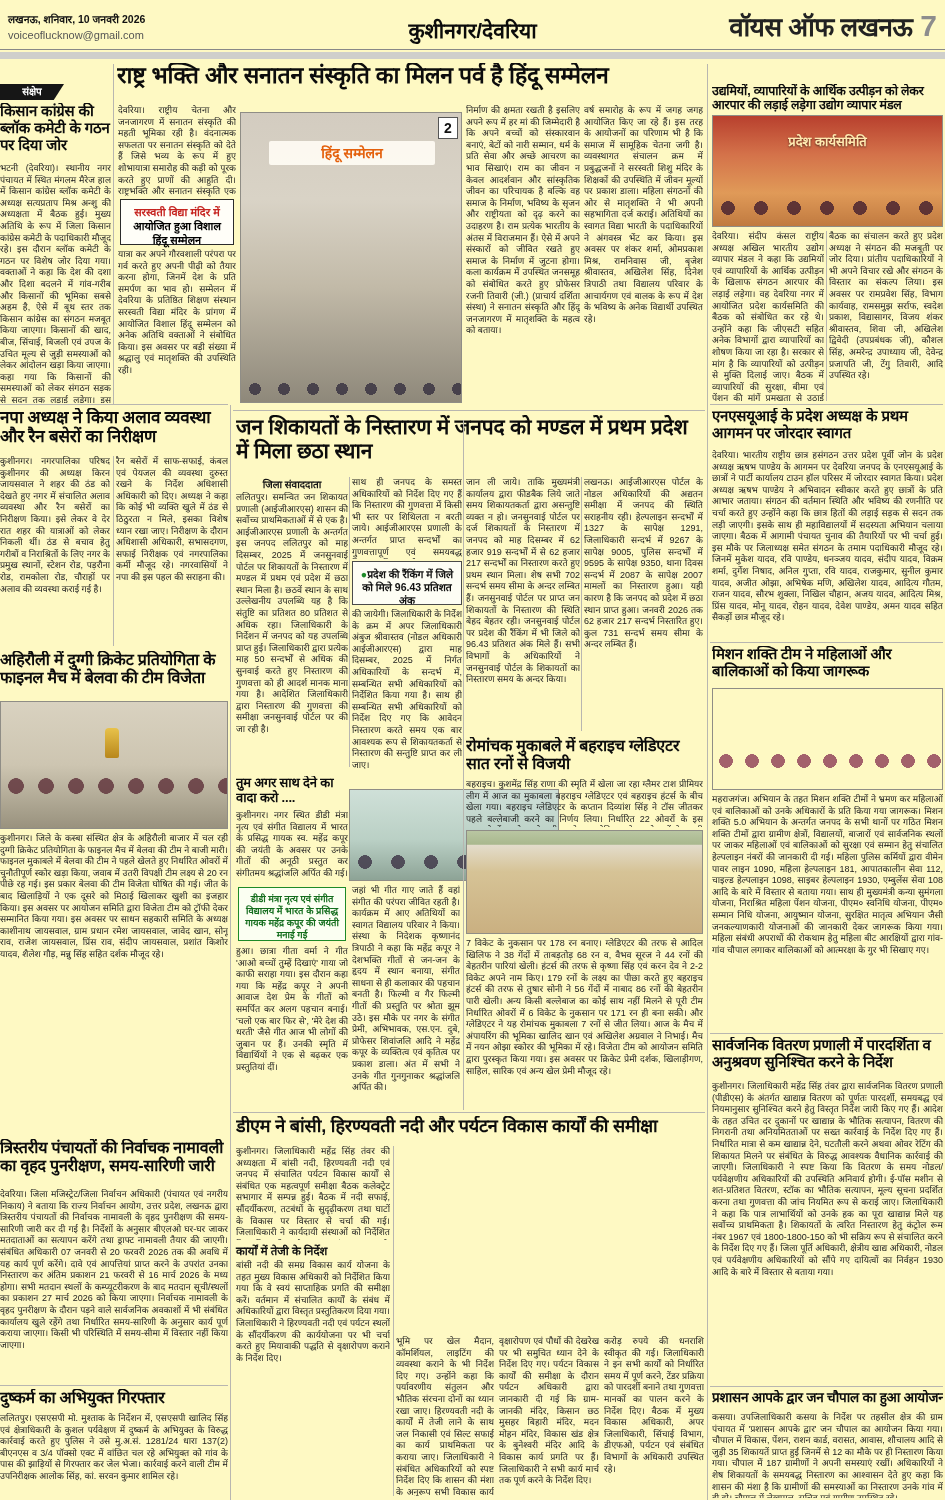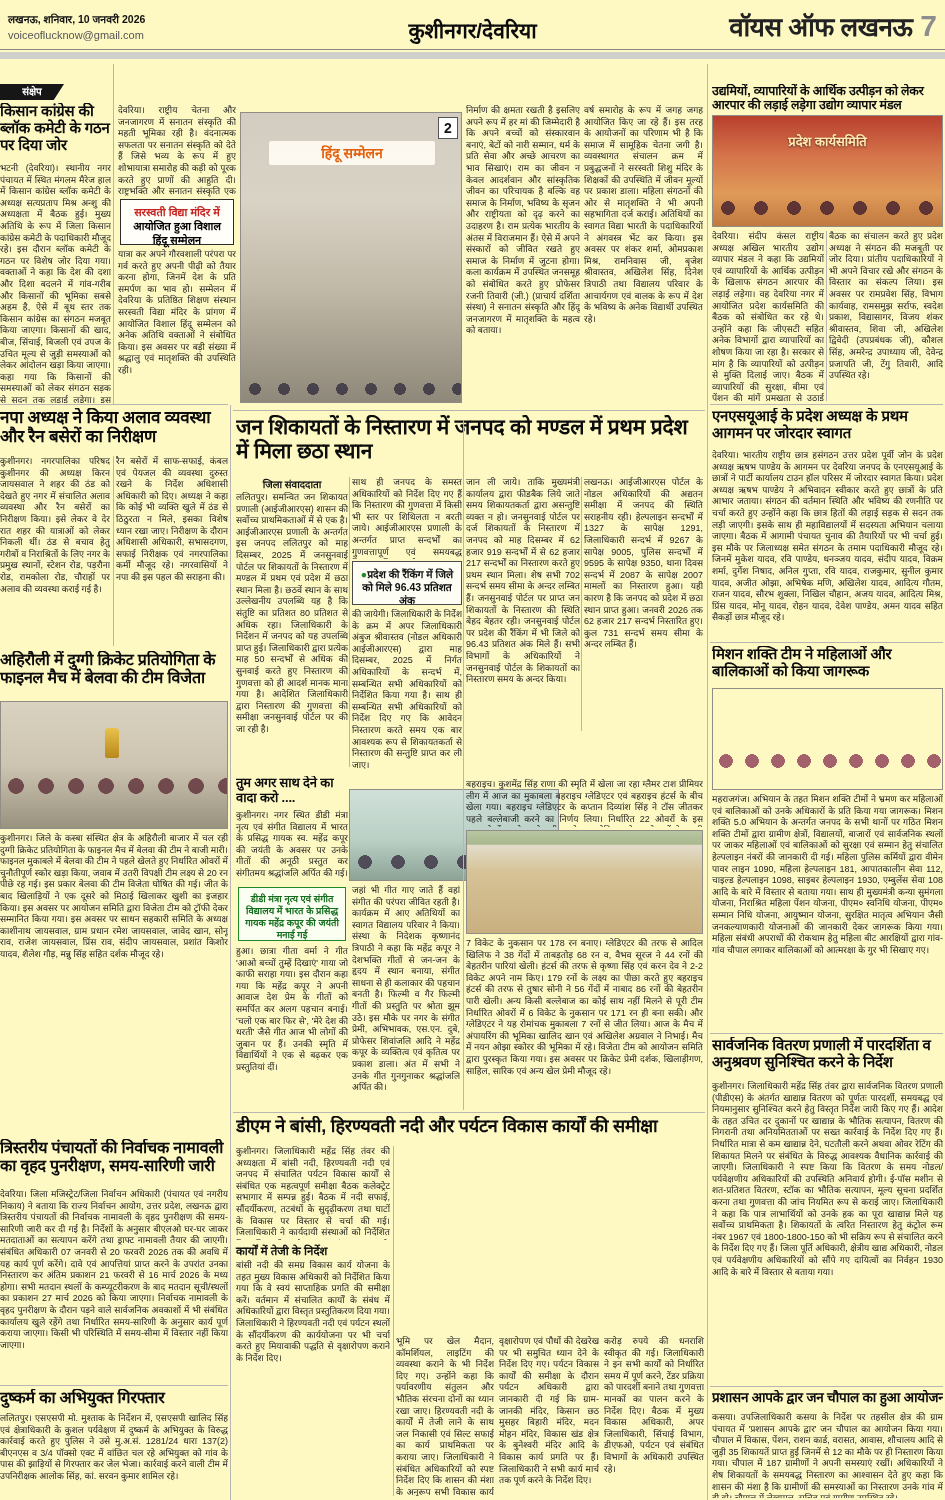--- a/index.html
+++ b/index.html
@@ -53,20 +53,21 @@
   <div class="abs" style="left:0;top:52px;width:945px;height:7px;background:#cfcfcb;"></div>
 
   <div class="vr" style="left:113px;top:64px;height:341px;"></div>
   <div class="vr" style="left:230px;top:405px;height:1095px;"></div>
   <div class="vr" style="left:707px;top:64px;height:1436px;"></div>
 
   <div class="abs" style="left:0;top:84px;width:64px;height:16px;background:#161616;color:#fff;font-weight:700;font-size:10px;text-align:center;line-height:16px;clip-path:polygon(0 0,100% 0,84% 100%,0 100%);">संक्षेप</div>
   <div class="abs hl" style="left:0;top:103px;width:111px;height:58px;font-size:15px;">किसान कांग्रेस की ब्लॉक कमेटी के गठन पर दिया जोर</div>
   <div class="abs bd" style="left:0;top:163px;width:111px;height:240px;">भटनी (देवरिया)। स्थानीय नगर पंचायत में स्थित मंगलम मैरेज हाल में किसान कांग्रेस ब्लॉक कमेटी के अध्यक्ष सत्यप्रताप मिश्र अन्शु की अध्यक्षता में बैठक हुई। मुख्य अतिथि के रूप में जिला किसान कांग्रेस कमेटी के पदाधिकारी मौजूद रहे। इस दौरान ब्लॉक कमेटी के गठन पर विशेष जोर दिया गया। वक्ताओं ने कहा कि देश की दशा और दिशा बदलने में गांव-गरीब और किसानों की भूमिका सबसे अहम है, ऐसे में बूथ स्तर तक किसान कांग्रेस का संगठन मजबूत किया जाएगा। किसानों की खाद, बीज, सिंचाई, बिजली एवं उपज के उचित मूल्य से जुड़ी समस्याओं को लेकर आंदोलन खड़ा किया जाएगा। कहा गया कि किसानों की समस्याओं को लेकर संगठन सड़क से सदन तक लड़ाई लड़ेगा। इस दौरान जिला कमेटी के पदाधिकारियों ने सदस्यता अभियान चलाने पर भी बल दिया। बैठक में जोखू प्रसाद, रामअवध यादव, सुरेंद्र कुशवाहा, रामदरश सिंह, विजय प्रताप, मोहन सिंह, गणेश यादव, अजय कुमार सहित अनेक कार्यकर्ता उपस्थित रहे।</div>
 
+  <div class="abs hl" style="left:117px;top:63px;width:588px;height:40px;font-size:23px;font-weight:800;white-space:nowrap;">राष्ट्र भक्ति और सनातन संस्कृति का मिलन पर्व है हिंदू सम्मेलन</div>
   <div class="abs bd" style="left:118px;top:105px;width:118px;height:92px;">देवरिया। राष्ट्रीय चेतना और जनजागरण में सनातन संस्कृति की महती भूमिका रही है। वंदनात्मक सफलता पर सनातन संस्कृति को देते हैं जिसे भव्य के रूप में हुए शोभायात्रा समारोह की कड़ी को पूरक करते हुए प्राणों की आहुति दी। राष्ट्रभक्ति और सनातन संस्कृति एक दूसरे के पूरक हैं और एक-दूसरे के पर्यायवाची भी हैं।</div>
   <div class="abs box-caption" style="left:120px;top:199px;width:114px;height:46px;">
     <span class="red">सरस्वती विद्या मंदिर में</span>
     <span>आयोजित हुआ विशाल हिंदू सम्मेलन</span>
   </div>
   <div class="abs bd" style="left:118px;top:249px;width:118px;height:154px;">यात्रा कर अपने गौरवशाली परंपरा पर गर्व करते हुए अपनी पीढ़ी को तैयार करना होगा, जिनमें देश के प्रति समर्पण का भाव हो। सम्मेलन में देवरिया के प्रतिष्ठित शिक्षण संस्थान सरस्वती विद्या मंदिर के प्रांगण में आयोजित विशाल हिंदू सम्मेलन को अनेक अतिथि वक्ताओं ने संबोधित किया। इस अवसर पर बड़ी संख्या में श्रद्धालु एवं मातृशक्ति की उपस्थिति रही।</div>
 
   <div class="photo" style="left:240px;top:112px;width:222px;height:291px;background:linear-gradient(180deg,#d3ccc0 0%,#d9d3c6 30%,#c2bAA8 60%,#8e887a 100%);">
     <div class="banner abs" style="left:28px;top:28px;width:166px;height:24px;font-size:14px;line-height:24px;">हिंदू सम्मेलन</div>
     <div class="crowd"></div>
@@ -92,20 +93,21 @@
 
   <div class="abs hl" style="left:236px;top:776px;width:112px;height:32px;font-size:13px;">तुम अगर साथ देने का वादा करो ....</div>
   <div class="abs bd" style="left:236px;top:810px;width:112px;height:74px;">कुशीनगर। नगर स्थित डीडी मंत्रा नृत्य एवं संगीत विद्यालय में भारत के प्रसिद्ध गायक स्व. महेंद्र कपूर की जयंती के अवसर पर उनके गीतों की अनूठी प्रस्तुत कर संगीतमय श्रद्धांजलि अर्पित की गई।</div>
   <div class="abs green-box" style="left:238px;top:887px;width:108px;height:54px;">डीडी मंत्रा नृत्य एवं संगीत विद्यालय में भारत के प्रसिद्ध गायक महेंद्र कपूर की जयंती मनाई गई</div>
   <div class="abs bd" style="left:236px;top:946px;width:112px;height:164px;">हुआ। छात्रा गीता वर्मा ने गीत 'आओ बच्चों तुम्हें दिखाएं' गाया जो काफी सराहा गया। इस दौरान कहा गया कि महेंद्र कपूर ने अपनी आवाज देश प्रेम के गीतों को समर्पित कर अलग पहचान बनाई। 'चलो एक बार फिर से', 'मेरे देश की धरती' जैसे गीत आज भी लोगों की जुबान पर हैं। उनकी स्मृति में विद्यार्थियों ने एक से बढ़कर एक प्रस्तुतियां दीं।</div>
   <div class="photo" style="left:349px;top:789px;width:210px;height:92px;background:linear-gradient(180deg,#cfe0d8 0%,#bad0c5 55%,#8da396 100%);">
     <div class="crowd" style="height:30px;background-image:radial-gradient(circle 7px at 15px 12px,#41394a 95%,transparent);background-size:33px 30px;"></div>
   </div>
   <div class="abs bd" style="left:352px;top:885px;width:108px;height:225px;">जहां भी गीत गाए जाते हैं वहां संगीत की परंपरा जीवित रहती है। कार्यक्रम में आए अतिथियों का स्वागत विद्यालय परिवार ने किया। संस्था के निदेशक कृष्णानंद त्रिपाठी ने कहा कि महेंद्र कपूर ने देशभक्ति गीतों से जन-जन के हृदय में स्थान बनाया, संगीत साधना से ही कलाकार की पहचान बनती है। फिल्मी व गैर फिल्मी गीतों की प्रस्तुति पर श्रोता झूम उठे। इस मौके पर नगर के संगीत प्रेमी, अभिभावक, एस.एन. दुबे, प्रोफेसर शिवांजलि आदि ने महेंद्र कपूर के व्यक्तित्व एवं कृतित्व पर प्रकाश डाला। अंत में सभी ने उनके गीत गुनगुनाकर श्रद्धांजलि अर्पित की।</div>
 
+  <div class="abs hl" style="left:466px;top:737px;width:237px;height:38px;font-size:16px;">रोमांचक मुकाबले में बहराइच ग्लेडिएटर सात रनों से विजयी</div>
   <div class="abs bd" style="left:466px;top:779px;width:237px;height:48px;">बहराइच। कुशमेंद्र सिंह राणा की स्मृति में खेला जा रहा ग्लैमर टाश प्रीमियर लीग में आज का मुकाबला बहराइच ग्लेडिएटर एवं बहराइच हंटर्स के बीच खेला गया। बहराइच ग्लेडिएटर के कप्तान दिव्यांश सिंह ने टॉस जीतकर पहले बल्लेबाजी करने का निर्णय लिया। निर्धारित 22 ओवरों के इस मुकाबले में पहले बल्लेबाजी करते हुए ग्लेडिएटर के बल्लेबाजों ने अच्छी बल्लेबाजी करते हुए</div>
   <div class="photo" style="left:466px;top:830px;width:237px;height:104px;background:linear-gradient(180deg,#b9c6a2 0%,#a9b88e 13%,#e3dccb 14%,#d6c396 40%,#cab081 100%);"></div>
   <div class="abs bd" style="left:466px;top:938px;width:237px;height:172px;">7 विकेट के नुकसान पर 178 रन बनाए। ग्लेडिएटर की तरफ से आदिल खिलिफ ने 38 गेंदों में ताबड़तोड़ 68 रन व, वैभव सूरज ने 44 रनों की बेहतरीन पारियां खेली। हंटर्स की तरफ से कृष्णा सिंह एवं करन देव ने 2-2 विकेट अपने नाम किए। 179 रनों के लक्ष्य का पीछा करते हुए बहराइच हंटर्स की तरफ से तुषार सोनी ने 56 गेंदों में नाबाद 86 रनों की बेहतरीन पारी खेली। अन्य किसी बल्लेबाज का कोई साथ नहीं मिलने से पूरी टीम निर्धारित ओवरों में 6 विकेट के नुकसान पर 171 रन ही बना सकी। और ग्लेडिएटर ने यह रोमांचक मुकाबला 7 रनों से जीत लिया। आज के मैच में अंपायरिंग की भूमिका खालिद खान एवं अखिलेश अग्रवाल ने निभाई। मैच में नयन ओझा स्कोरर की भूमिका में रहे। विजेता टीम को आयोजन समिति द्वारा पुरस्कृत किया गया। इस अवसर पर क्रिकेट प्रेमी दर्शक, खिलाड़ीगण, साहिल, सारिक एवं अन्य खेल प्रेमी मौजूद रहे।</div>
 
   <div class="hr" style="left:233px;top:1112px;width:472px;"></div>
 
   <div class="abs hl" style="left:236px;top:1116px;width:468px;height:26px;font-size:18px;white-space:nowrap;">डीएम ने बांसी, हिरण्यवती नदी और पर्यटन विकास कार्यों की समीक्षा</div>
   <div class="abs bd" style="left:236px;top:1146px;width:154px;height:94px;">कुशीनगर। जिलाधिकारी महेंद्र सिंह तंवर की अध्यक्षता में बांसी नदी, हिरण्यवती नदी एवं जनपद में संचालित पर्यटन विकास कार्यों से संबंधित एक महत्वपूर्ण समीक्षा बैठक कलेक्ट्रेट सभागार में सम्पन्न हुई। बैठक में नदी सफाई, सौंदर्यीकरण, तटबंधों के सुदृढ़ीकरण तथा घाटों के विकास पर विस्तार से चर्चा की गई। जिलाधिकारी ने कार्यदायी संस्थाओं को निर्देशित किया कि सभी कार्य गुणवत्ता एवं समयबद्धता के साथ पूर्ण किए जाएं।</div>
   <div class="abs subhd" style="left:236px;top:1243px;width:154px;">कार्यों में तेजी के निर्देश</div>
   <div class="abs bd" style="left:236px;top:1260px;width:154px;height:236px;">बांसी नदी की समग्र विकास कार्य योजना के तहत मुख्य विकास अधिकारी को निर्देशित किया गया कि वे स्वयं साप्ताहिक प्रगति की समीक्षा करें। वर्तमान में संचालित कार्यों के संबंध में अधिकारियों द्वारा विस्तृत प्रस्तुतिकरण दिया गया। जिलाधिकारी ने हिरण्यवती नदी एवं पर्यटन स्थलों के सौंदर्यीकरण की कार्ययोजना पर भी चर्चा करते हुए मियावाकी पद्धति से वृक्षारोपण कराने के निर्देश दिए।</div>

